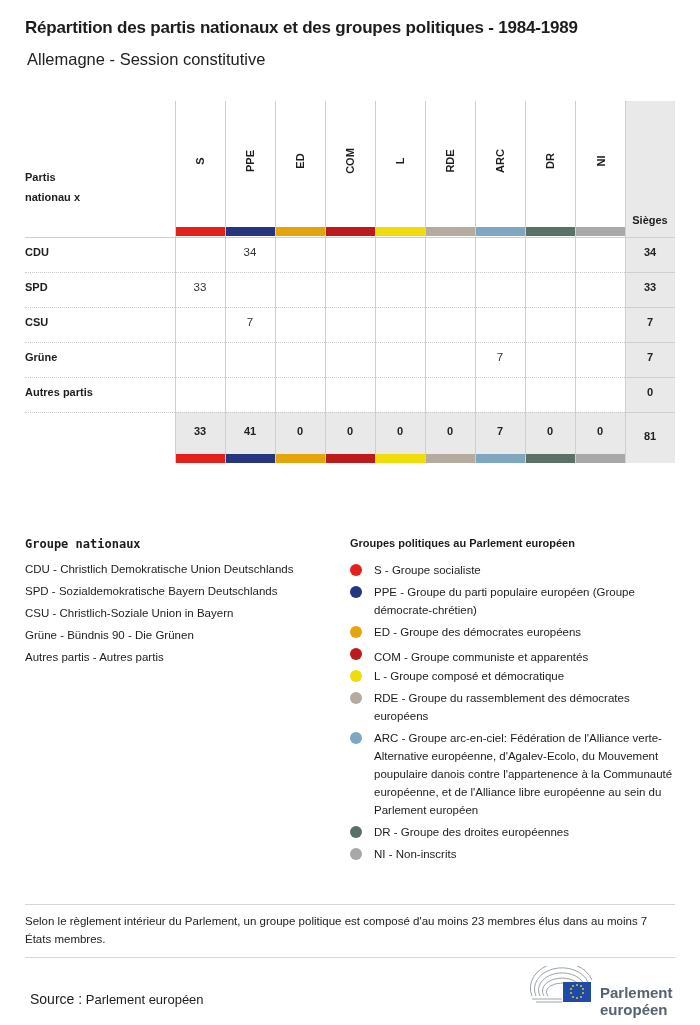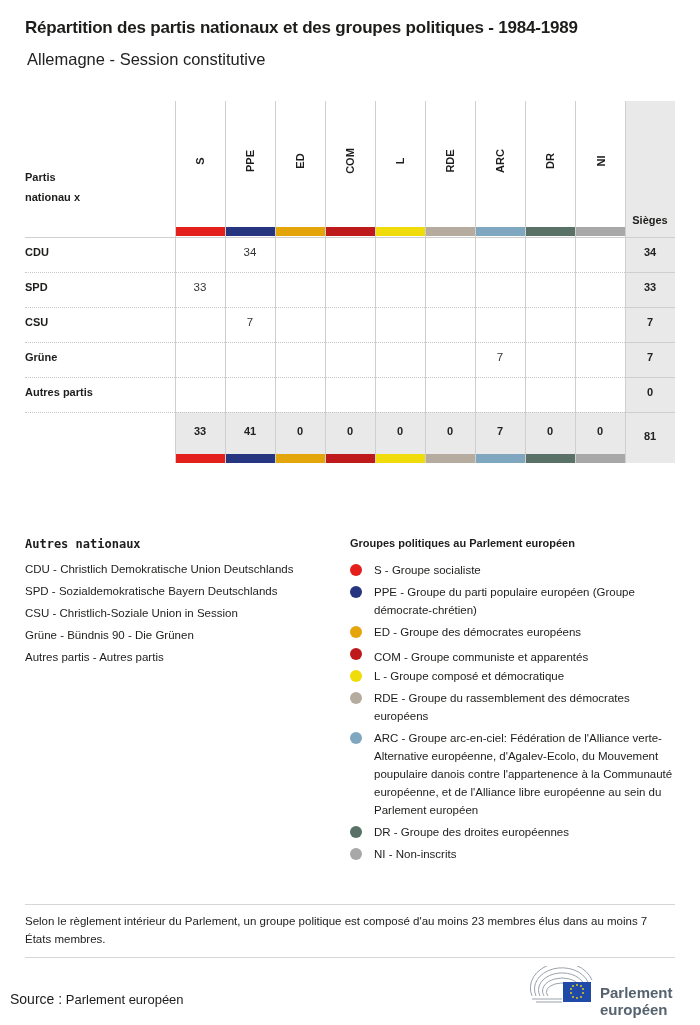--- a/index.html
+++ b/index.html
@@ -26,21 +26,21 @@
   
   .leg-left-title { position:absolute; left:25px; top:537px; font-family:"DejaVu Sans Mono", monospace; font-weight:bold; font-size:12px; }
   .leg-left-item { position:absolute; left:25px; font-size:11.5px; }
   .leg-right-title { position:absolute; left:350px; top:537px; font-size:11px; font-weight:bold; }
   .leg-right-item { position:absolute; left:374px; width:305px; font-size:11.5px; line-height:18px; }
   .dot { position:absolute; left:350px; width:12px; height:12px; border-radius:50%; }
   b { font-weight:normal; }
 
   .rule { position:absolute; left:25px; width:650px; height:1px; background:#d6d6d6; }
   .note { position:absolute; left:25px; top:912px; width:650px; font-size:11.5px; line-height:18px; color:#222; }
-  .source { position:absolute; left:10px; top:991px; font-size:13px; }
+  .source { position:absolute; left:30px; top:991px; font-size:13px; }
   .source b { font-size:14px; }
 
   .logo { position:absolute; left:528px; top:966px; width:150px; height:40px; }
   .logo-text { position:absolute; left:72px; top:2px; font-size:15px; font-weight:bold; line-height:17px; color:#56636f;margin-top:16px; }
 </style>
 </head>
 <body>
 
 <div class="title">Répartition des partis nationaux et des groupes politiques - 1984-1989</div>
 <div class="subtitle">Allemagne - Session constitutive</div>
@@ -193,25 +193,25 @@
       <div class="cell total" style="left: 300px; top: 324px;">0</div>
       <div class="cell total" style="left: 350px; top: 324px;">0</div>
       <div class="cell total" style="left: 400px; top: 324px;">0</div>
       <div class="cell total" style="left: 450px; top: 324px;">7</div>
       <div class="cell total" style="left: 500px; top: 324px;">0</div>
       <div class="cell total" style="left: 550px; top: 324px;">0</div>
       <div class="cell total" style="left: 600px; top: 329px;">81</div>
     </div>
 </div>
 
-<div class="leg-left-title">Autres nationaux</div>
+<div class="leg-left-title">Groupe nationaux</div>
 <div id="leg-left">
     <div class="leg-left-item" style="top: 563px;"><b>CDU -</b> <span>Christlich Demokratische Union Deutschlands</span></div>
     <div class="leg-left-item" style="top: 585px;"><b>SPD -</b> <span>Sozialdemokratische Bayern Deutschlands</span></div>
-    <div class="leg-left-item" style="top: 607px;"><b>CSU -</b> <span>Christlich-Soziale Union in Session</span></div>
+    <div class="leg-left-item" style="top: 607px;"><b>CSU -</b> <span>Christlich-Soziale Union in Bayern</span></div>
     <div class="leg-left-item" style="top: 629px;"><b>Grüne -</b> <span>Bündnis 90 - Die Grünen</span></div>
     <div class="leg-left-item" style="top: 651px;"><b>Autres partis -</b> <span>Autres partis</span></div>
   </div>
 
 <div class="leg-right-title">Groupes politiques au Parlement européen</div>
 <div id="leg-right">
     <div class="dot" style="top: 564px; background: rgb(227, 32, 28);"></div>
     <div class="leg-right-item" style="top: 561px;"><b>S -</b> <span>Groupe socialiste</span></div>
     <div class="dot" style="top: 586px; background: rgb(37, 53, 128);"></div>
     <div class="leg-right-item" style="top: 583px;"><b>PPE -</b> <span>Groupe du parti populaire européen (Groupe démocrate-chrétien)</span></div>

